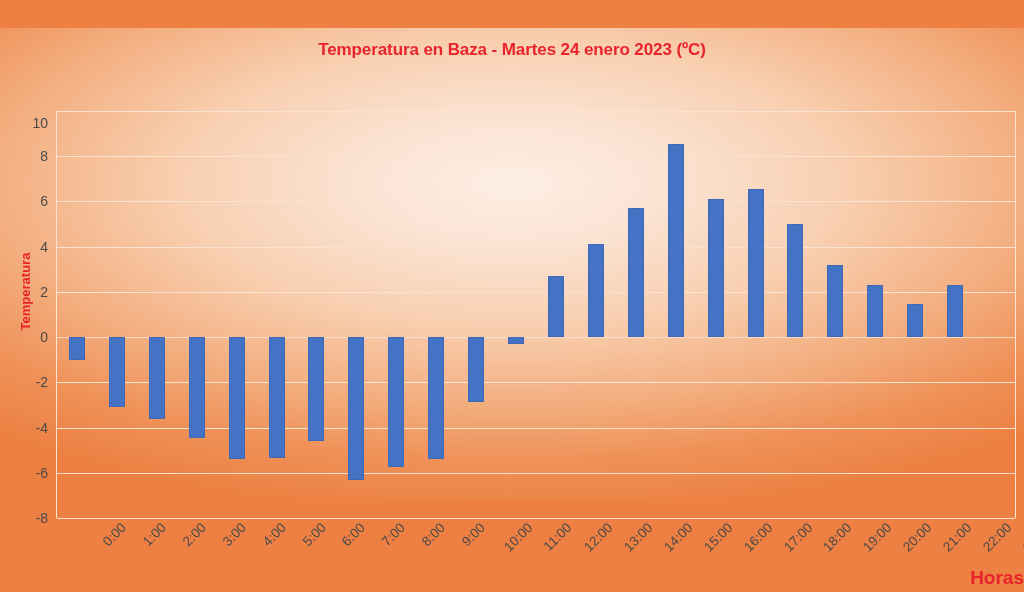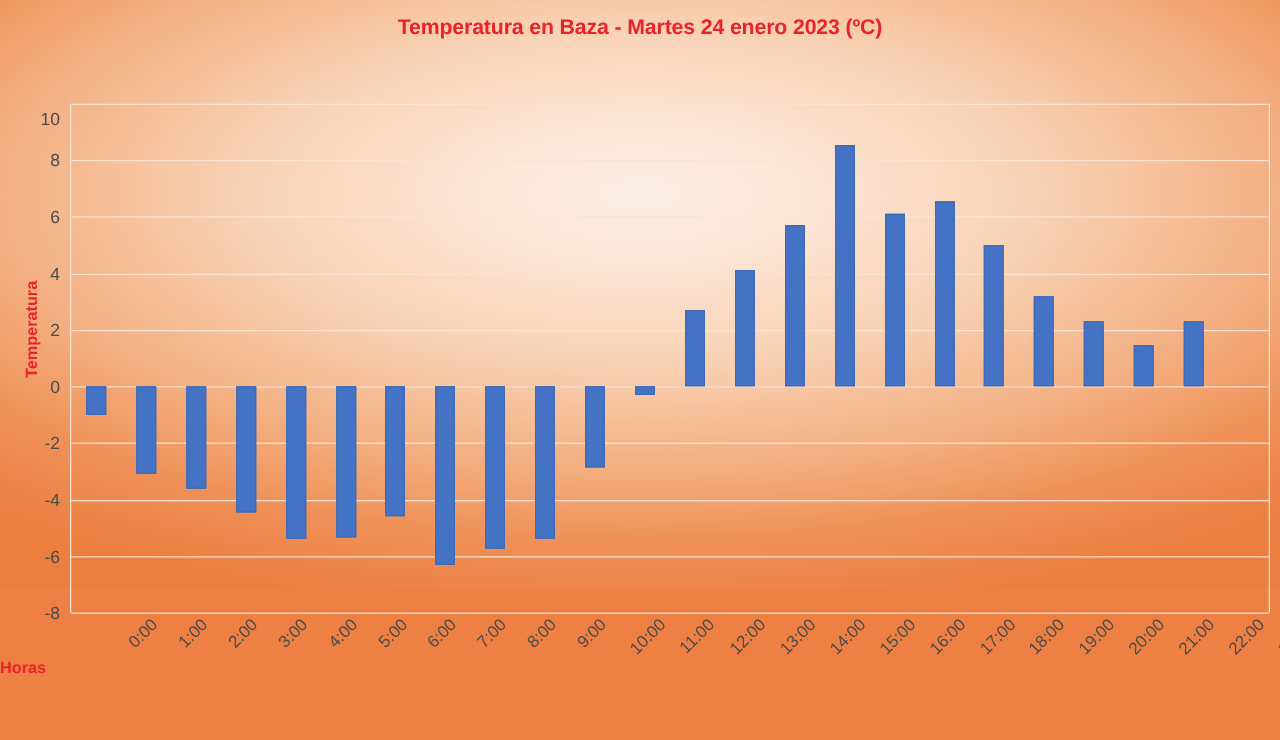--- a/index.html
+++ b/index.html
@@ -19,20 +19,21 @@
     width: 1024px;
     height: 471px;
     background:
       radial-gradient(ellipse 78% 72% at 50% 33%,
         #fdeee3 0%,
         #fbe4d4 18%,
         #f8cfb0 42%,
         #f3ae7f 65%,
         #ef9158 82%,
         #ec7e3f 100%);
+    margin-top: 28px;
   }
 
   
   #chart-title {
     position: absolute;
     left: 0;
     top: 12px;
     width: 1024px;
     text-align: center;
     font-size: 17px;
@@ -50,24 +51,24 @@
     width: 120px;
     text-align: center;
     transform: rotate(-90deg);
     font-size: 13px;
     font-weight: bold;
     color: #e8232a;
   }
   #x-axis-title {
     position: absolute;
     left: 0;
-    top: 526px;
-    width: 1024px;
-    text-align: left;
-    font-size: 13px;
+    top: 539px;
+    width: 1024px;
+    text-align: right;
+    font-size: 19px;
     font-weight: bold;
     color: #e8232a;
   }
 
   
   #plot-area {
     position: absolute;
     left: 56px;
     top: 83px;
     width: 960px;

